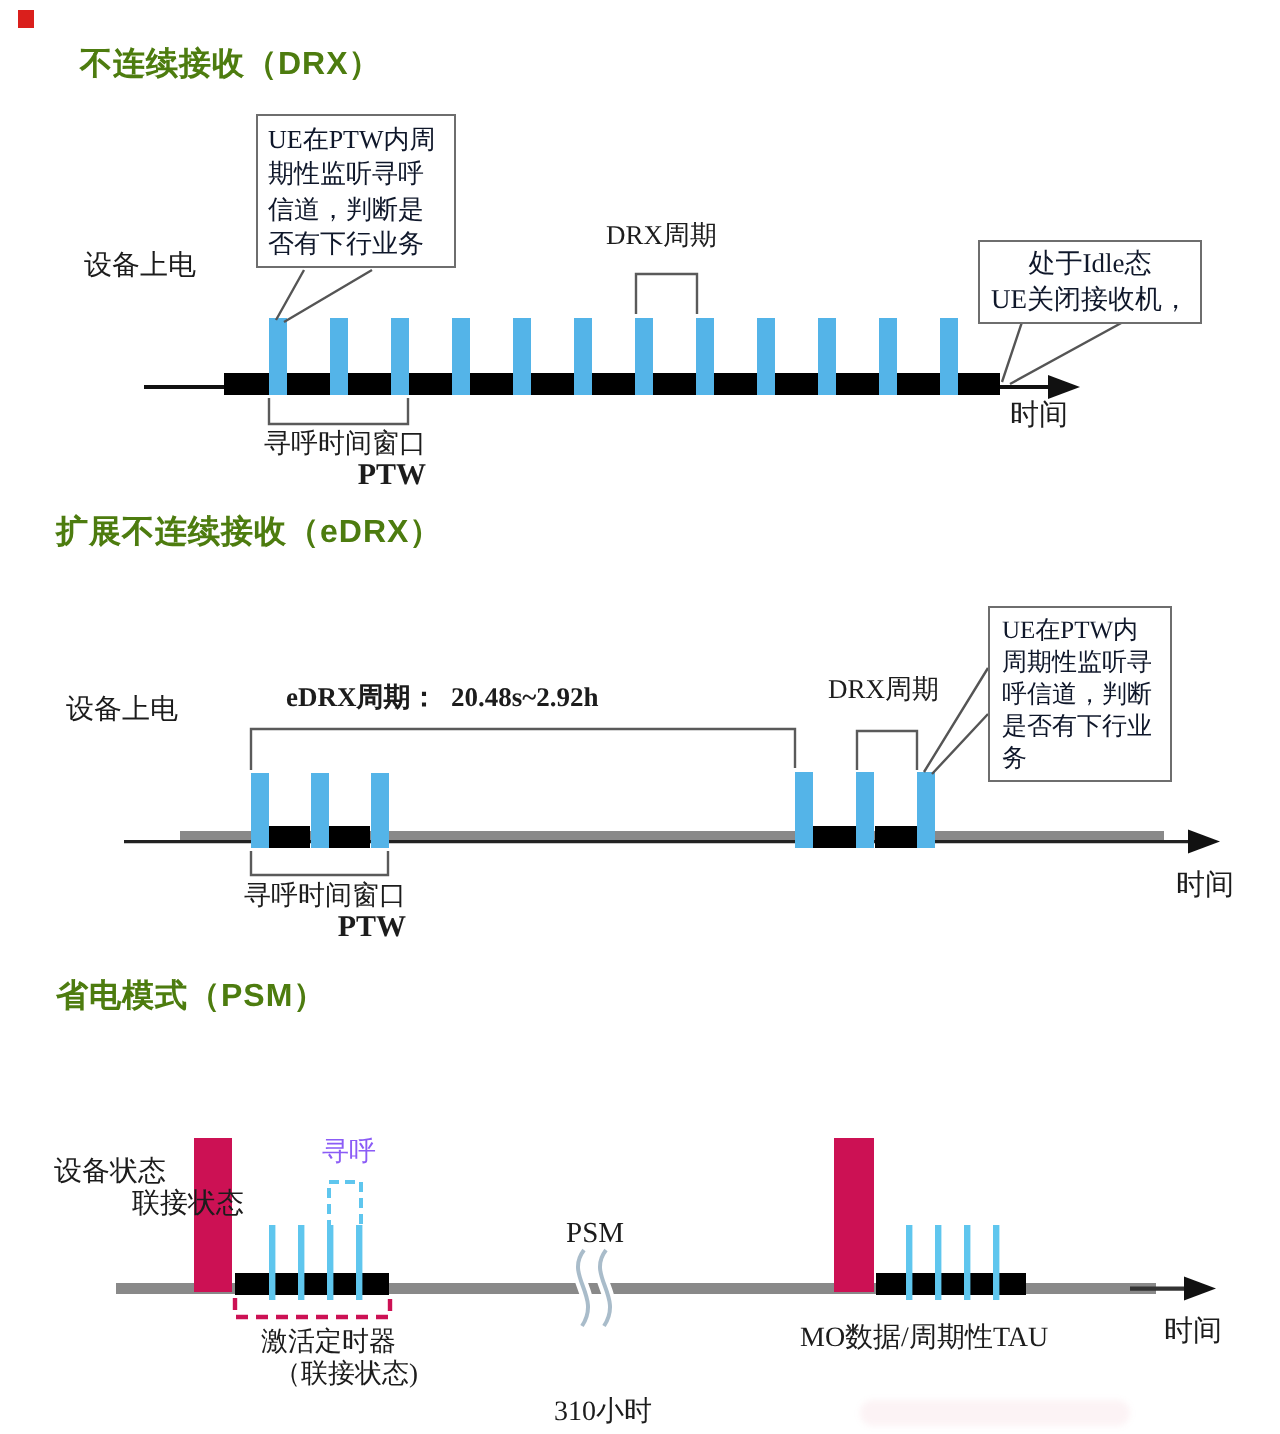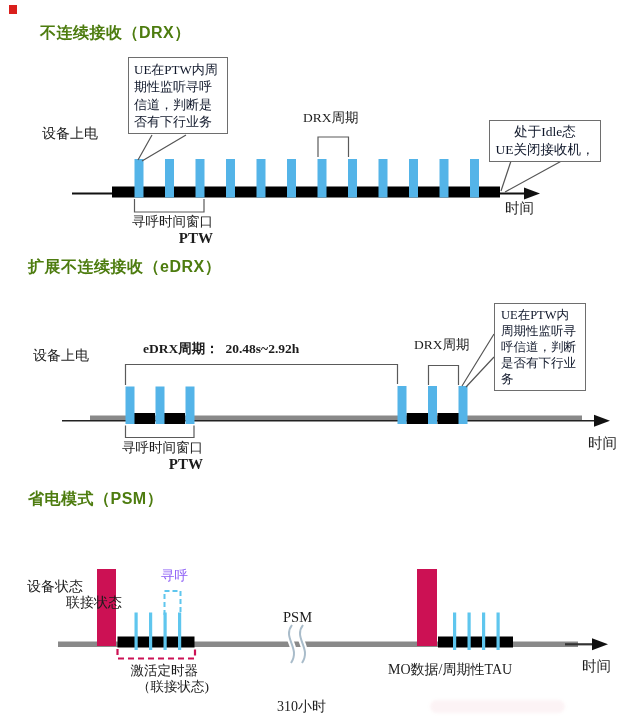--- a/index.html
+++ b/index.html
@@ -141,16 +141,16 @@
   <div class="txt lbl" style="left:588px;top:435px;font-size:14.5px;">时间</div>
 
   <div class="txt sec-title" style="left:28px;top:489px;">省电模式（PSM）</div>
   <div class="txt lbl" style="left:66px;top:547px;margin-top:48px;">联接状态</div>
   <div class="txt lbl" style="left:27px;top:579px;">设备状态</div>
   <div class="txt lbl-sm blue-txt" style="left:161px;top:568px;">寻呼</div>
   <div class="txt lbl" style="left:283px;top:609px;font-size:14.5px;">PSM</div>
   <div class="txt lbl" style="left:277px;top:662px;margin-top:37px;">310小时</div>
   <div class="txt lbl-sm ctr" style="left:116px;top:663px;width:82px;">激活定时器</div>
   <div class="txt lbl-sm ctr" style="left:105px;top:679px;width:104px;">（联接状态)</div>
-  <div class="txt lbl" style="left:388px;top:662px;">MO数据/周期性TAU</div>
+  <div class="txt lbl" style="left:400px;top:662px;">MO数据/周期性TAU</div>
   <div class="txt lbl" style="left:582px;top:658px;font-size:14.5px;">时间</div>
 
 </div>
 
 </body></html>

